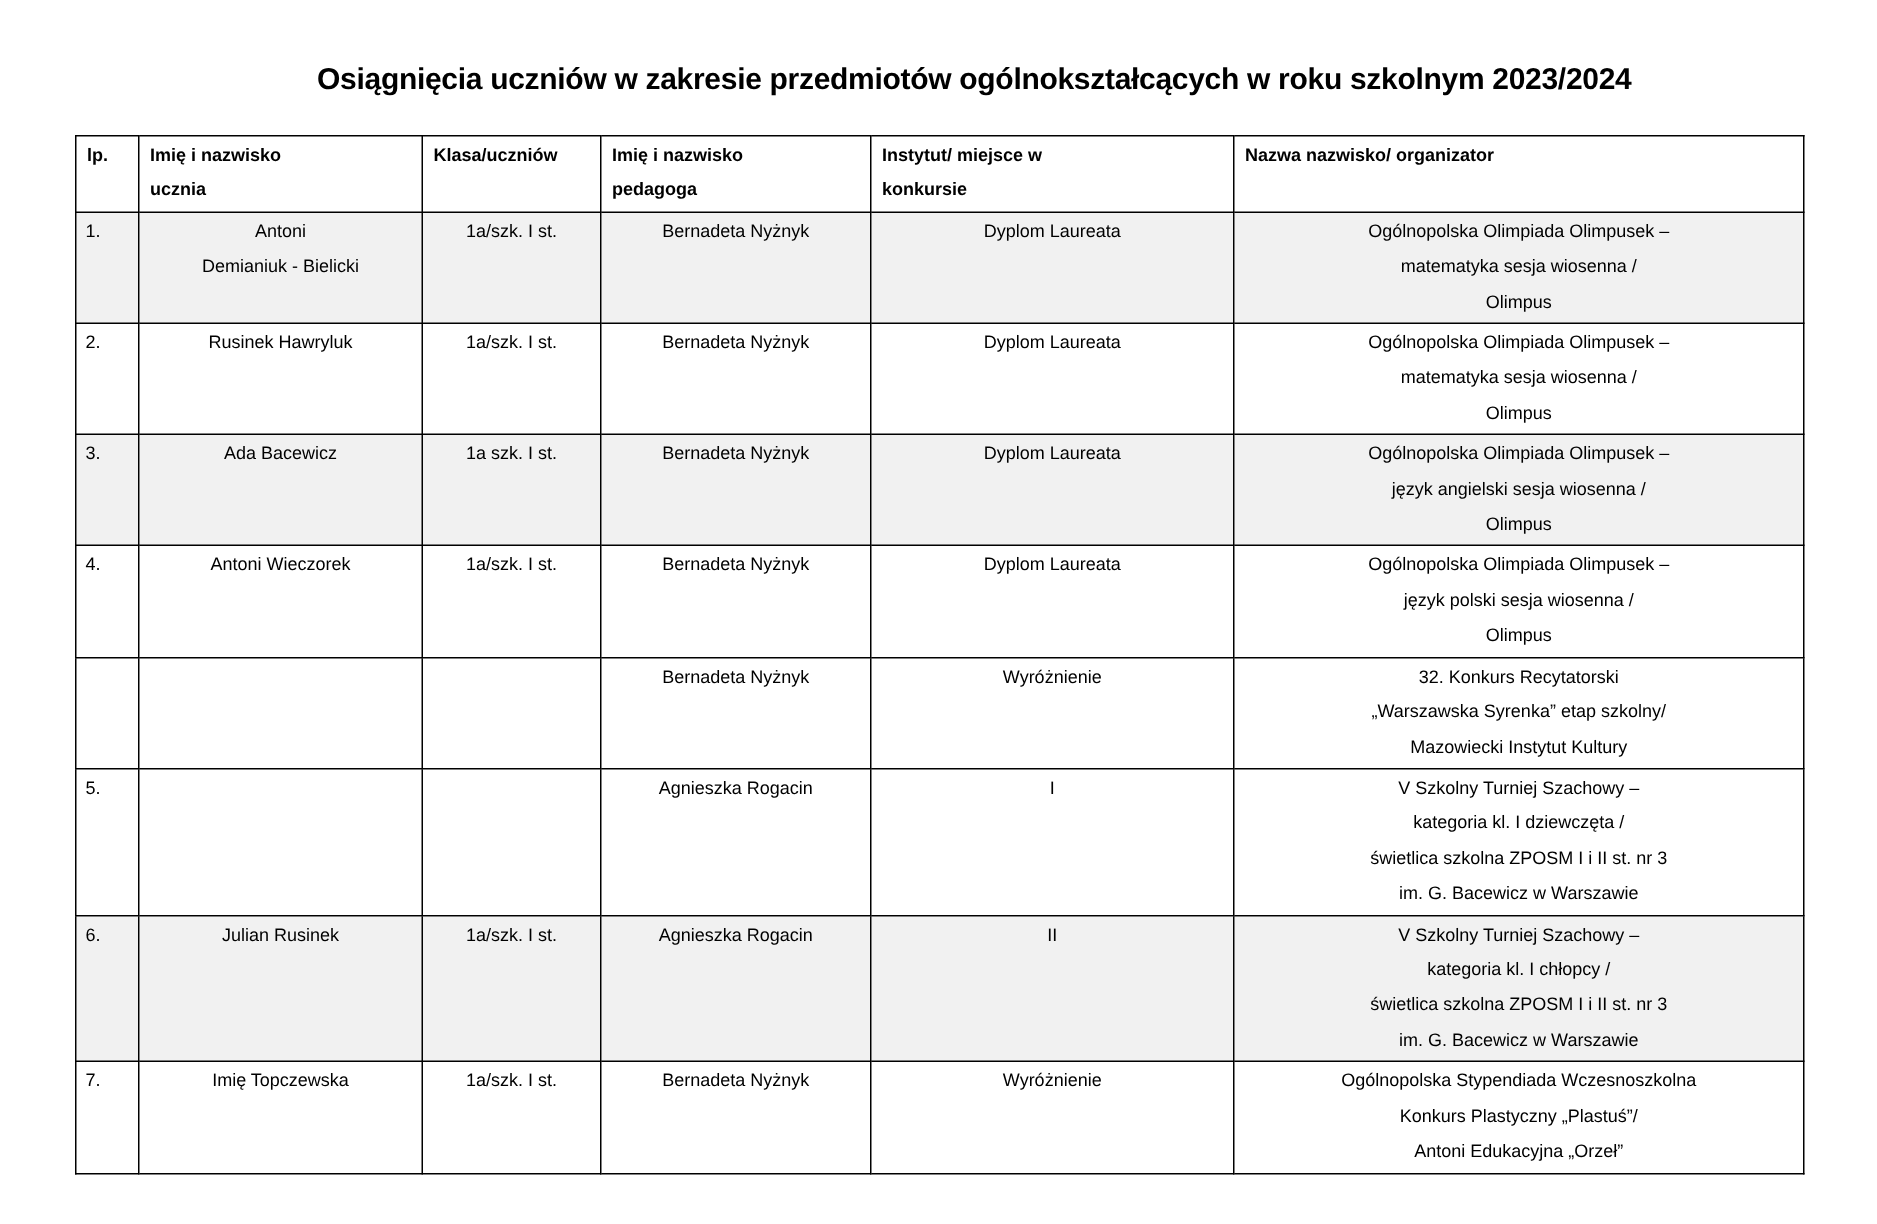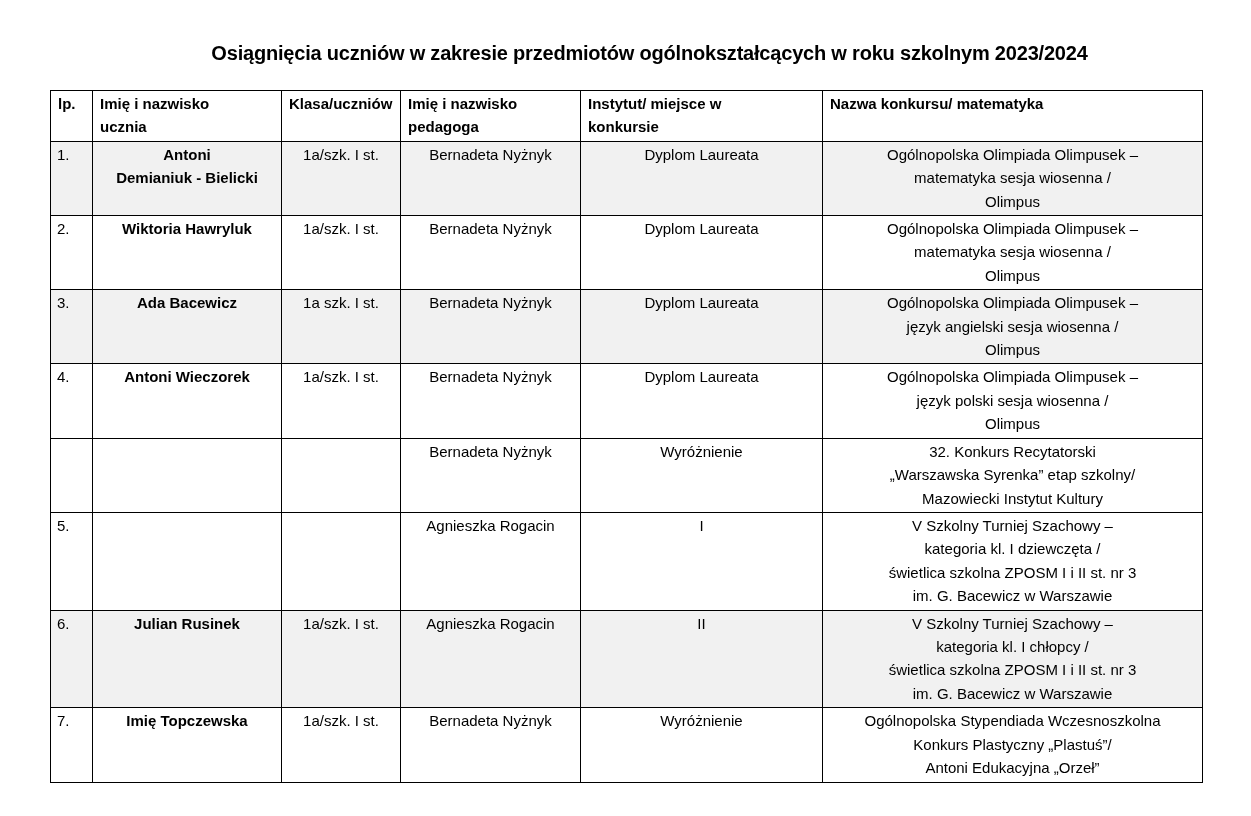--- a/index.html
+++ b/index.html
@@ -31,39 +31,39 @@
   table.grid {
     border-collapse: collapse;
     table-layout: fixed;
     width: 1152px;
     margin: 24px 0 0 50px;
   }
   .grid th, .grid td {
     border: 1px solid #000000;
     vertical-align: top;
     padding: 1px 7px 2px 7px;
-    font-size: 15px;
+    font-size: 12px;
     line-height: 23.4px;
     white-space: pre-line;
     overflow: hidden;
   }
   .grid th {
     font-weight: bold;
     text-align: left;
   }
   .grid td {
     text-align: center;
     font-weight: normal;
   }
   .grid td.cell-lp {
     text-align: left;
     padding-left: 6px;
   }
   .grid td.cell-student {
-    font-weight: bold;
+    font-weight: normal;
   }
   thead tr { height: 48px; }
   tbody tr.r0 { height: 72px; }
   tbody tr.r1 { height: 71px; }
   tbody tr.r2 { height: 71px; }
   tbody tr.r3 { height: 71px; }
   tbody tr.r4 { height: 71px; }
   tbody tr.r5 { height: 94px; }
   tbody tr.r6 { height: 94px; }
   tbody tr.r7 { height: 75px; }
@@ -88,38 +88,38 @@
     <thead>
       <tr>
         <th>lp.</th>
         <th>Imię i nazwisko
 ucznia</th>
         <th>Klasa/uczniów</th>
         <th>Imię i nazwisko
 pedagoga</th>
         <th>Instytut/ miejsce w
 konkursie</th>
-        <th>Nazwa konkursu/ matematyka</th>
+        <th>Nazwa nazwisko/ organizator</th>
       </tr>
     </thead>
     <tbody>
       <tr class="r0 shaded">
         <td class="cell-lp">1.</td>
         <td class="cell-student">Antoni
 Demianiuk - Bielicki</td>
         <td class="cell-klasa">1a/szk. I st.</td>
         <td class="cell-teacher">Bernadeta Nyżnyk</td>
         <td class="cell-award">Dyplom Laureata</td>
         <td class="cell-competition">Ogólnopolska Olimpiada Olimpusek –
 matematyka sesja wiosenna /
 Olimpus</td>
       </tr>
       <tr class="r1">
         <td class="cell-lp">2.</td>
-        <td class="cell-student">Wiktoria Hawryluk</td>
+        <td class="cell-student">Rusinek Hawryluk</td>
         <td class="cell-klasa">1a/szk. I st.</td>
         <td class="cell-teacher">Bernadeta Nyżnyk</td>
         <td class="cell-award">Dyplom Laureata</td>
         <td class="cell-competition">Ogólnopolska Olimpiada Olimpusek –
 matematyka sesja wiosenna /
 Olimpus</td>
       </tr>
       <tr class="r2 shaded">
         <td class="cell-lp">3.</td>
         <td class="cell-student">Ada Bacewicz</td>

